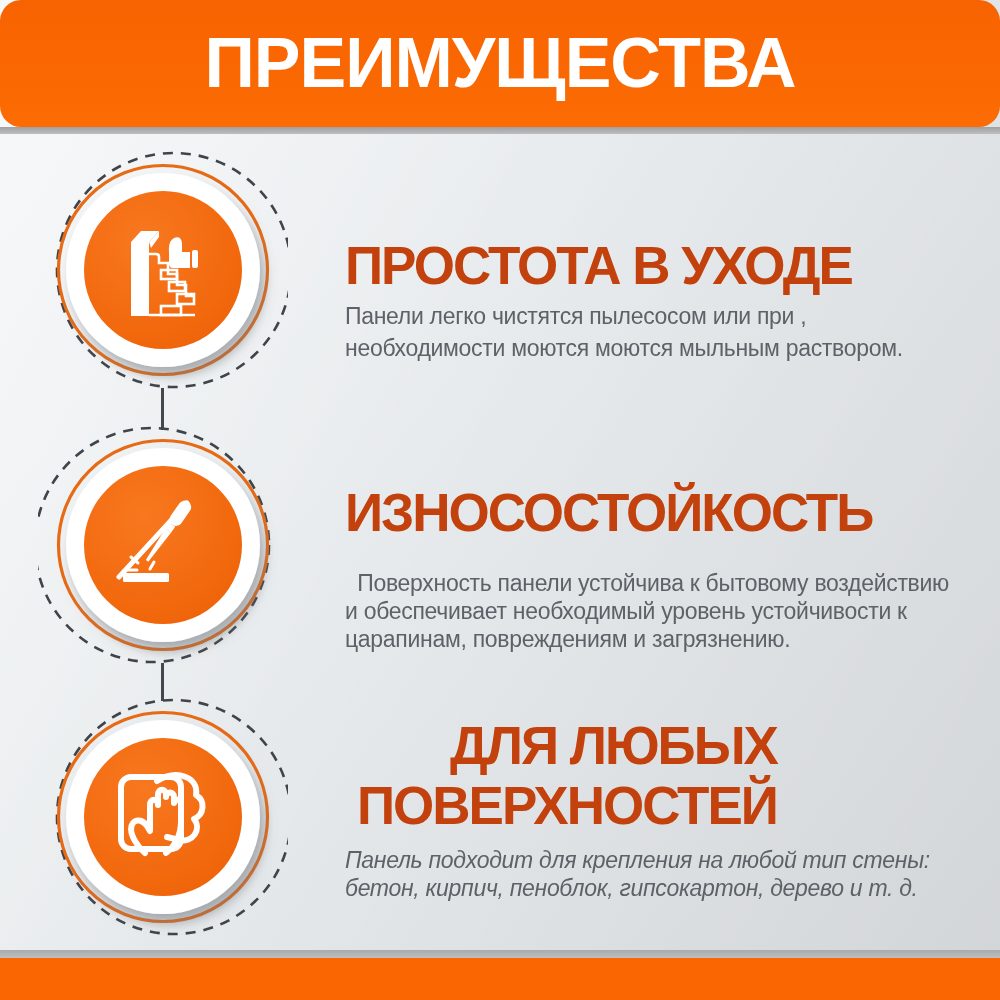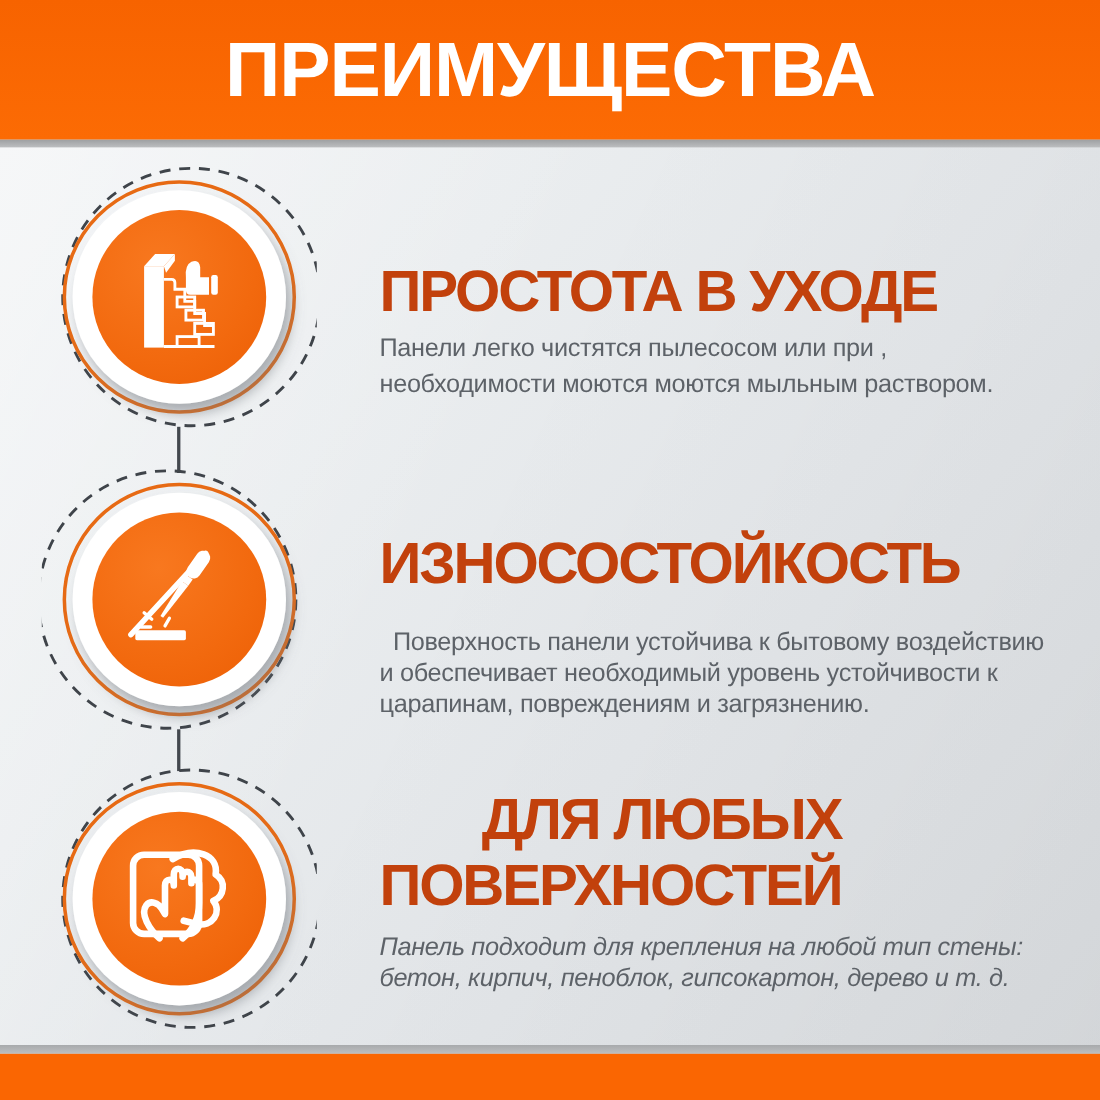--- a/index.html
+++ b/index.html
@@ -3,37 +3,37 @@
 <meta charset="utf-8">
 <style>
   html,body{margin:0;padding:0;}
   body{width:1000px;height:1000px;position:relative;overflow:hidden;
        font-family:"Liberation Sans","DejaVu Sans",sans-serif;}
   .bg{position:absolute;inset:0;
       background:linear-gradient(128deg,#f1f3f5 0%,#eaedef 34%,#e3e6e9 62%,#d9dcdf 100%);}
   .bg::after{content:"";position:absolute;inset:0;
       background:linear-gradient(115deg,rgba(255,255,255,.45) 0%,rgba(255,255,255,0) 42%,rgba(0,0,0,0.03) 100%);}
   .topbar{position:absolute;left:0;top:0;width:1000px;height:127px;
-      background:linear-gradient(#f76300,#fc6b04);z-index:5;}
+      background:linear-gradient(#f76300,#fc6b04);z-index:5;border-radius:21px;}
   .topbar .title{display:block;text-align:center;line-height:127px;color:#ffffff;
       font-size:70px;font-weight:700;letter-spacing:-1px;}
   .top-divider{position:absolute;left:0;top:127px;width:1000px;height:7px;z-index:5;
       background:linear-gradient(#9ea0a2,#bcbec0);}
   .bottom-strip{position:absolute;left:0;top:950px;width:1000px;height:8px;
       background:linear-gradient(#a8aaac,#bdbfc1);z-index:5;}
   .bottombar{position:absolute;left:0;top:958px;width:1000px;height:42px;
       background:#fa6602;z-index:5;}
   .medallion{position:absolute;width:250px;height:250px;z-index:3;}
   .m1{left:38px;top:145px;} .m2{left:38px;top:420px;} .m3{left:38px;top:692px;}
   .connector{position:absolute;width:3px;background:#43484e;z-index:2;left:161px;}
   .c1{top:388px;height:42px;} .c2{top:663px;height:38px;}
   .section{position:absolute;left:345px;z-index:4;}
   .heading{color:#c2410c;font-weight:700;font-size:53px;line-height:58px;
       letter-spacing:-2px;white-space:pre-line;text-align:right;}
-  .h3{line-height:60px;}
+  .h3{line-height:60px;margin-left:12px;}
   .body{color:#5d6268;font-size:23px;letter-spacing:-0.3px;white-space:pre-line;}
   .s1h{top:237px;} .s1b{top:300px;line-height:32px;}
   .s2h{top:484px;} .s2b{top:569px;line-height:28px;}
   .s3h{top:716px;} .s3b{top:846px;line-height:28px;font-style:italic;}
 </style>
 </head>
 <body>
 
 <div class="bg"></div>
 

